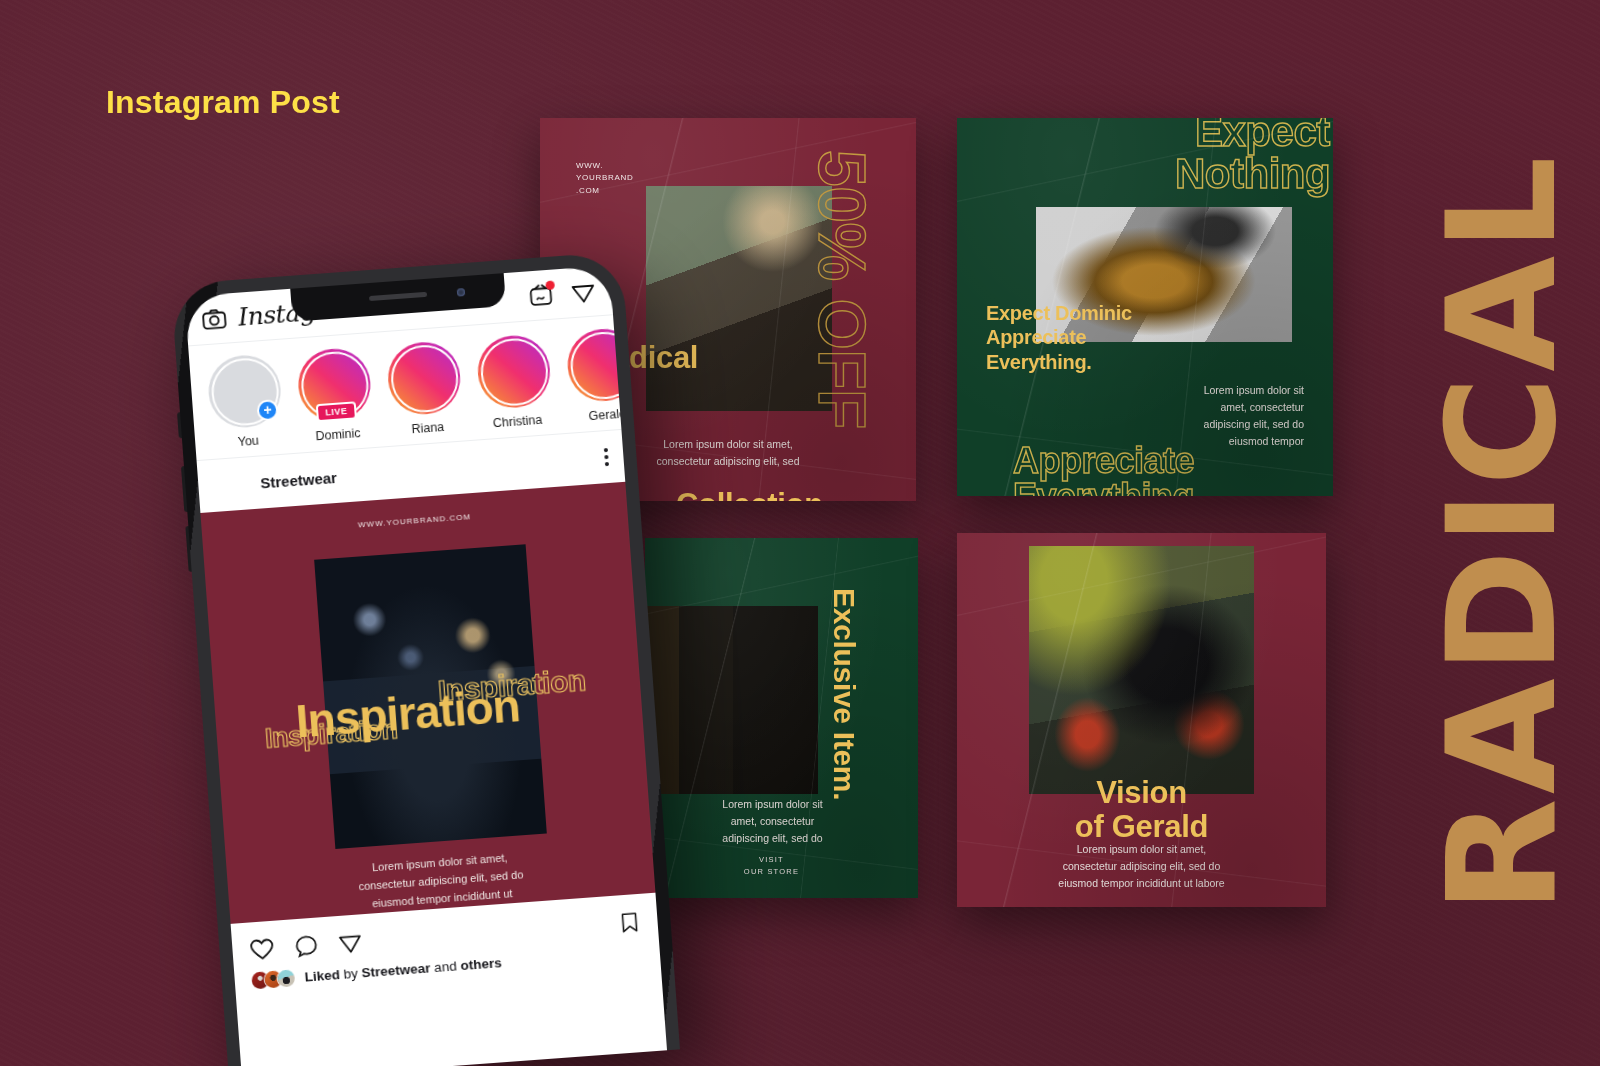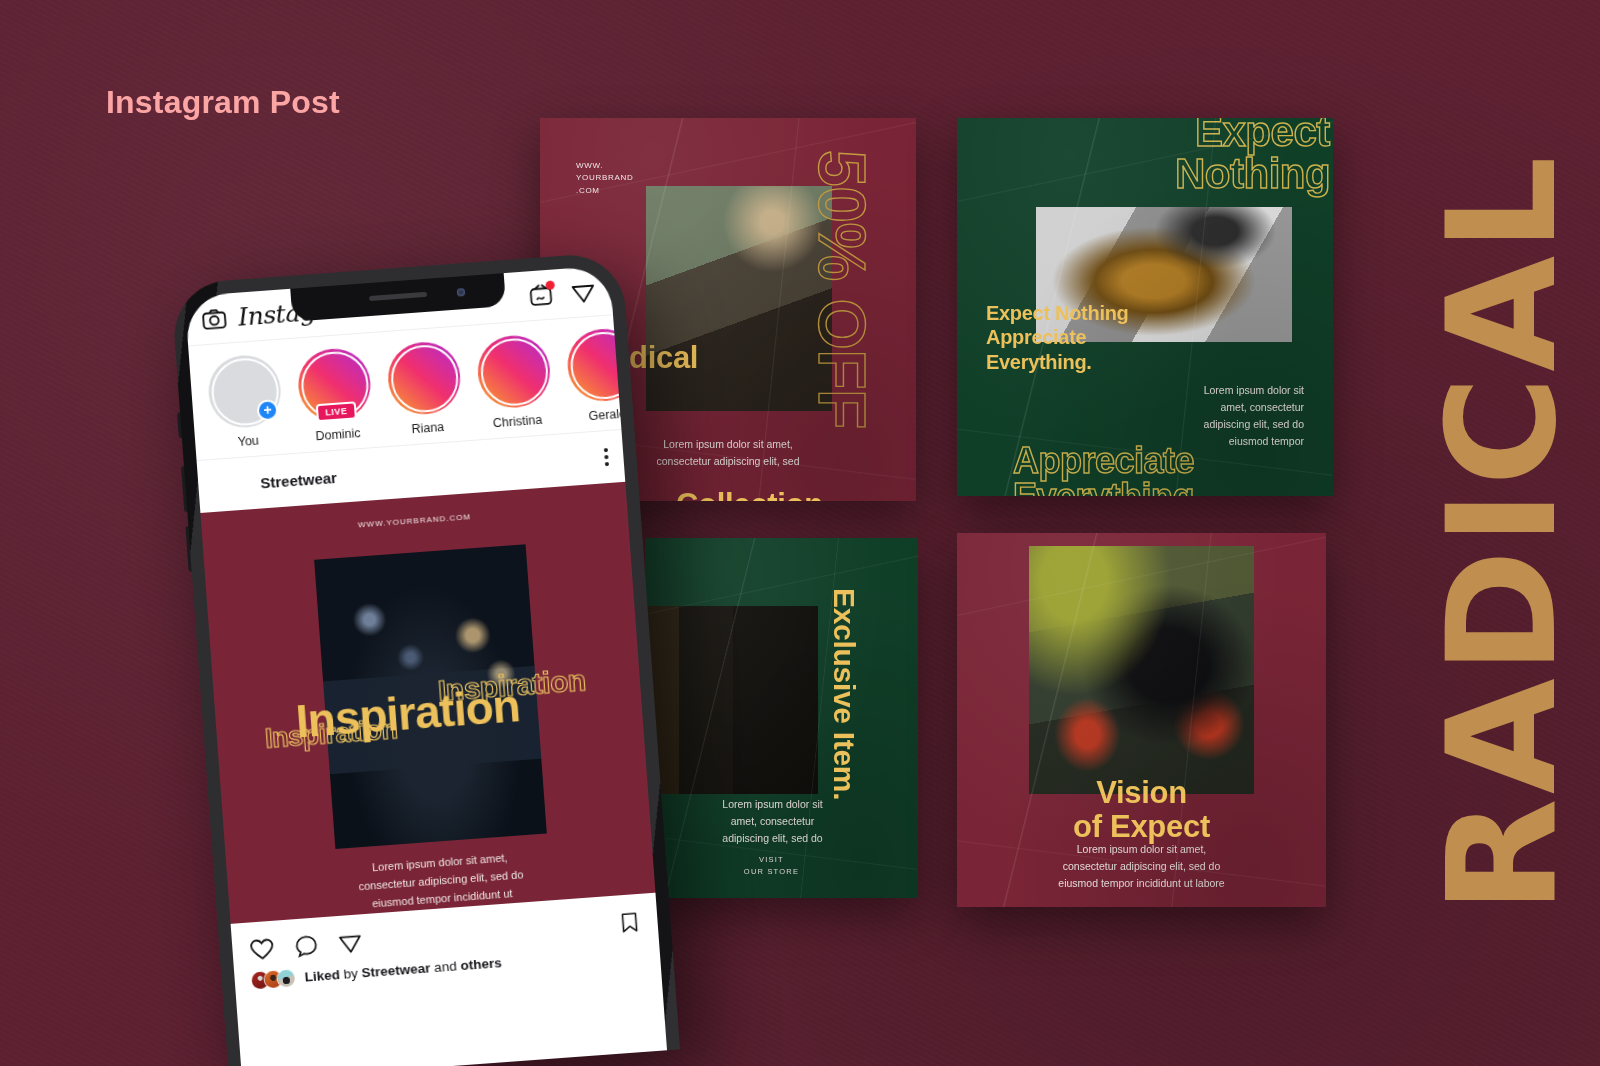--- a/index.html
+++ b/index.html
@@ -13,21 +13,21 @@
   .bg-grain{
     position:absolute; inset:0;
     background:
       radial-gradient(circle at 18% 24%, rgba(255,255,255,.035), transparent 42%),
       radial-gradient(circle at 76% 78%, rgba(0,0,0,.16), transparent 55%),
       repeating-linear-gradient(27deg, rgba(255,255,255,.012) 0 2px, transparent 2px 5px);
     pointer-events:none;
   }
 
   
-  .heading{ position:absolute; left:106px; top:82px; color:#fca5a5; }
+  .heading{ position:absolute; left:106px; top:82px; color:#fde047; }
   .heading .l1{ font-size:32px; font-weight:700; letter-spacing:.2px; line-height:1.28; }
   .heading .l2{ font-size:32px; font-weight:700; letter-spacing:.2px; line-height:1.28; }
 
   
   .radical-vert{
     position:absolute; right:-2px; top:0; height:1066px; width:200px;
     display:flex; align-items:center; justify-content:center;
     pointer-events:none;
   }
   .radical-vert span{
@@ -224,21 +224,21 @@
 
 <div class="card green" style="left:957px; top:118px; width:376px; height:378px;">
   <div class="texture"></div>
 
   <div class="outline-txt outline-green" style="left:238px; top:-10px; font-size:42px; white-space:nowrap;">Expect</div>
   <div class="outline-txt outline-green" style="left:218px; top:32px; font-size:42px; white-space:nowrap;">Nothing</div>
 
   <div class="ph photo-bottle" style="left:79px; top:89px; width:256px; height:135px;"></div>
 
   <div class="gold-h" style="left:29px; top:183px; font-size:20px; line-height:1.22; z-index:7;">
-    <div>Expect Nothing</div>
+    <div>Expect Dominic</div>
     <div>Appreciate</div>
     <div>Everything.</div>
   </div>
 
   <div class="body-txt" style="right:29px; top:264px; text-align:right; white-space:pre-line; font-size:10.5px;">Lorem ipsum dolor sit
 amet, consectetur
 adipiscing elit, sed do
 eiusmod tempor</div>
 
   <div class="outline-txt outline-green" style="left:56px; top:322px; font-size:36px; white-space:nowrap;">Appreciate</div>
@@ -262,21 +262,21 @@
   </div>
 </div>
 
 <div class="card maroon" style="left:957px; top:533px; width:369px; height:374px;">
   <div class="texture"></div>
 
   <div class="ph photo-street" style="left:72px; top:13px; width:225px; height:248px;"></div>
 
   <div class="gold-h" style="left:0; right:0; top:243px; font-size:31px; line-height:1.1; text-align:center; z-index:7;">
     <div>Vision</div>
-    <div>of Expect</div>
+    <div>of Gerald</div>
   </div>
 
   <div class="body-txt" style="left:0; right:0; top:308px; text-align:center; white-space:pre-line; font-size:10.5px;">Lorem ipsum dolor sit amet,
 consectetur adipiscing elit, sed do
 eiusmod tempor incididunt ut labore</div>
 </div>
 
 <div class="phone">
   <div class="btn-side" style="top:128px; height:26px;"></div>
   <div class="btn-side" style="top:182px; height:46px;"></div>

